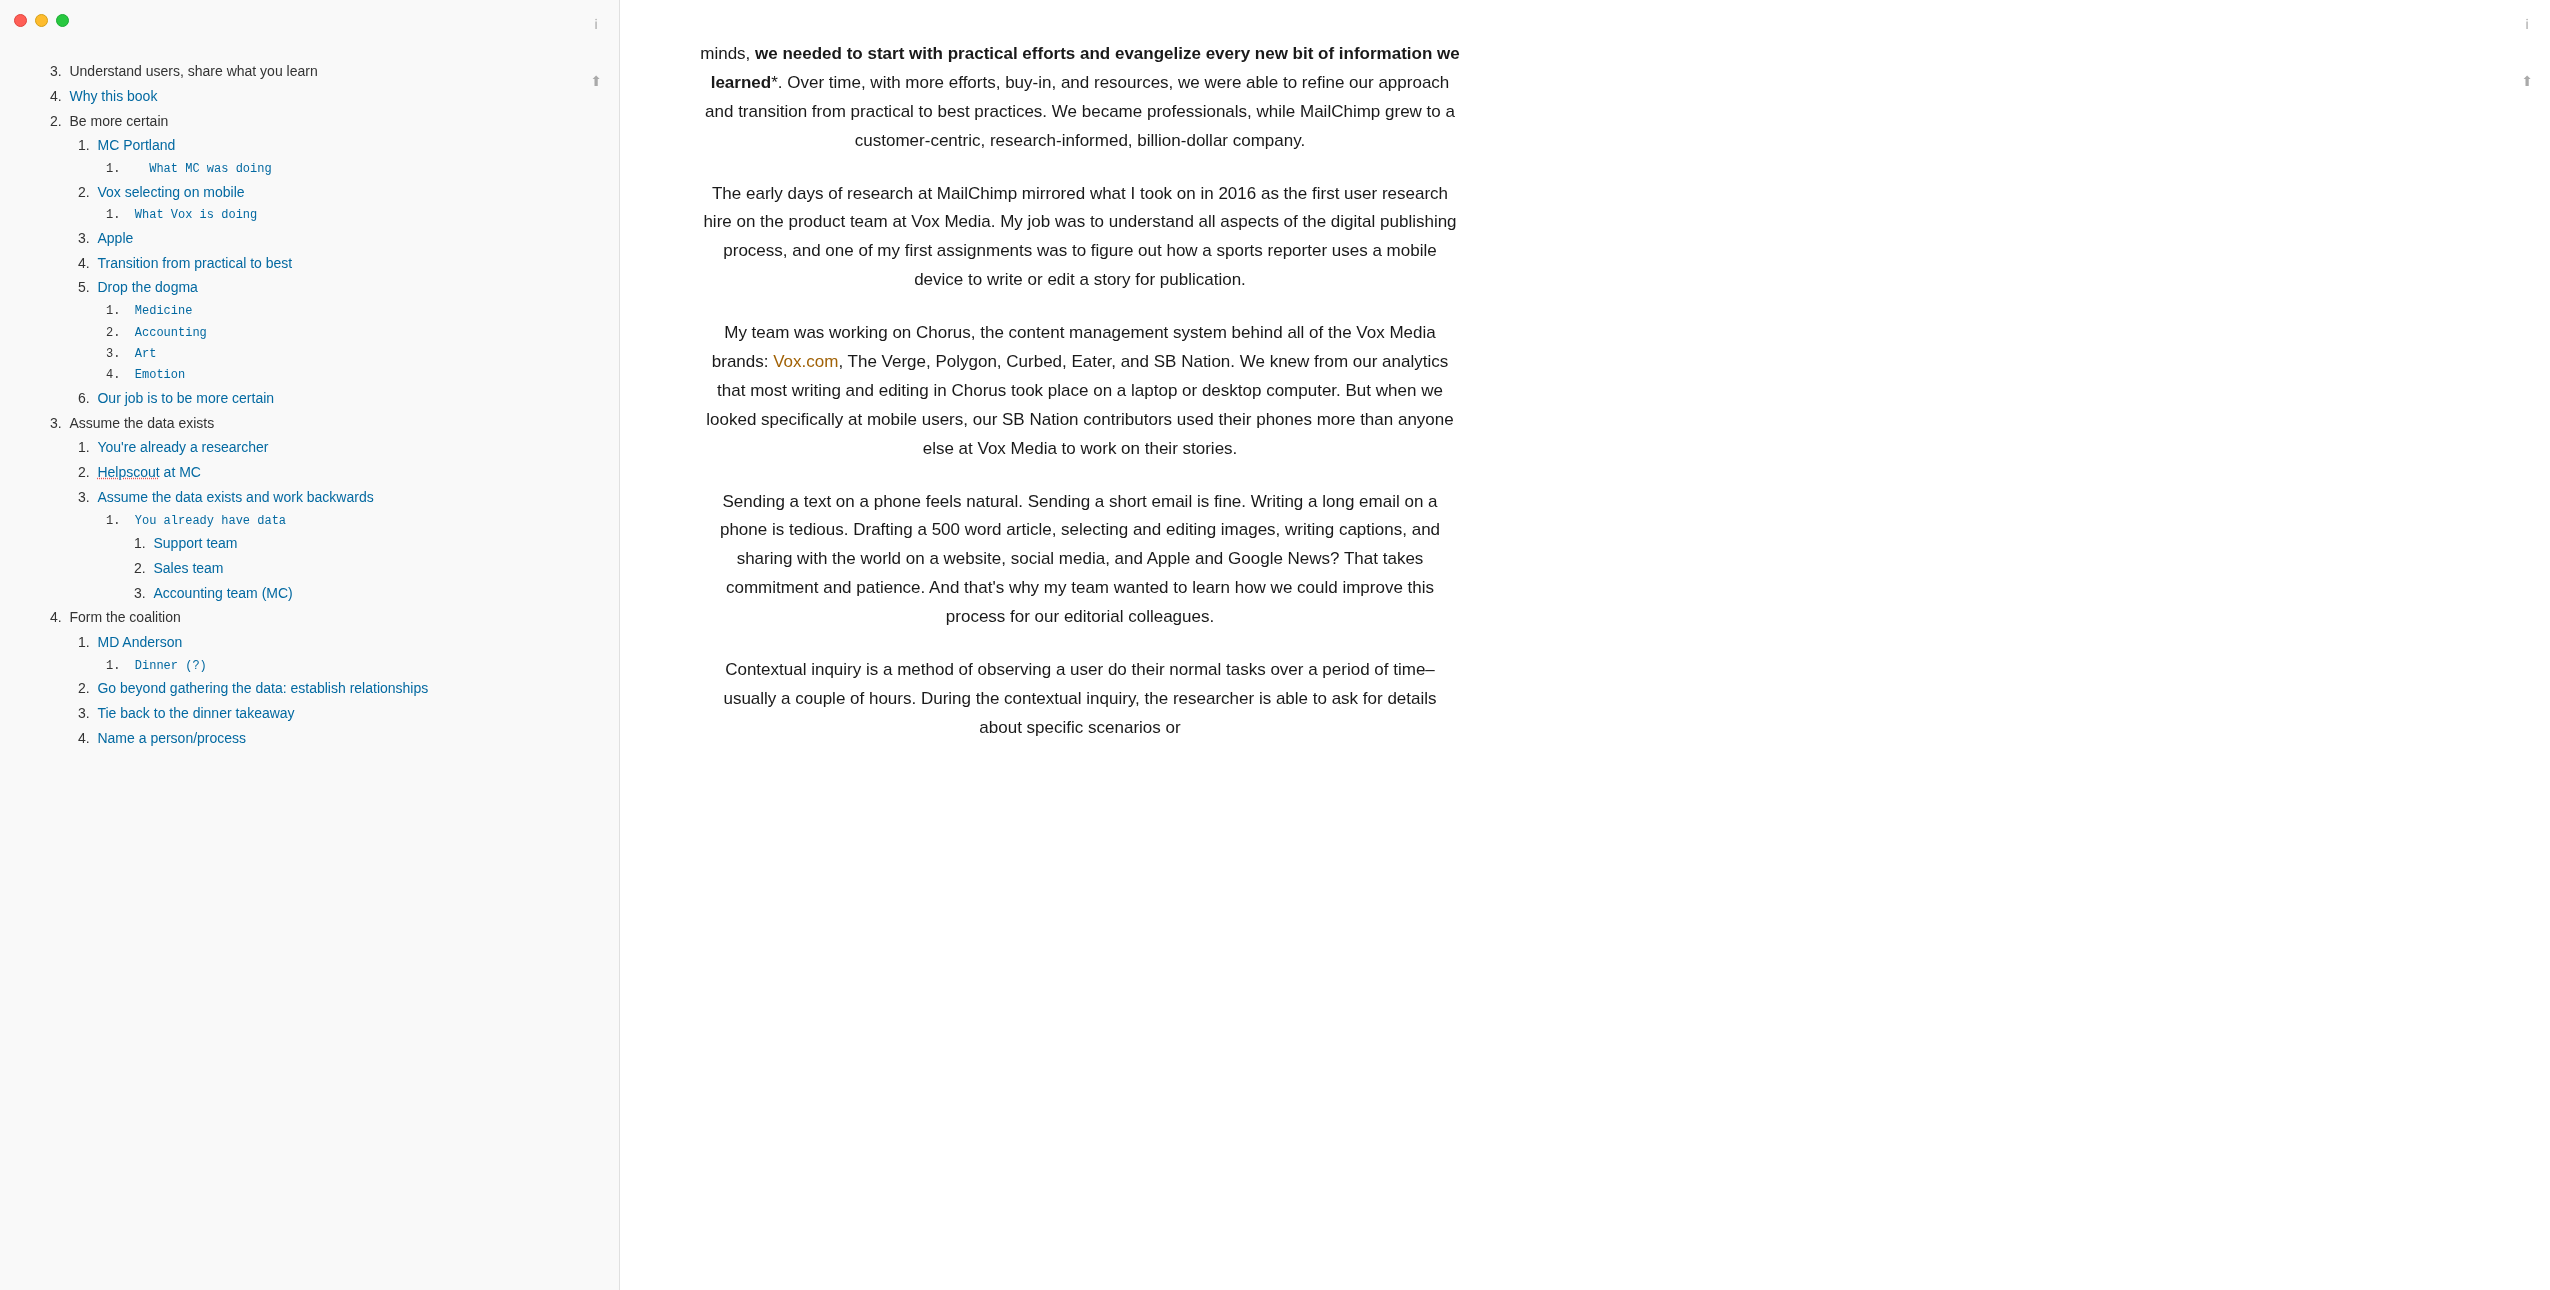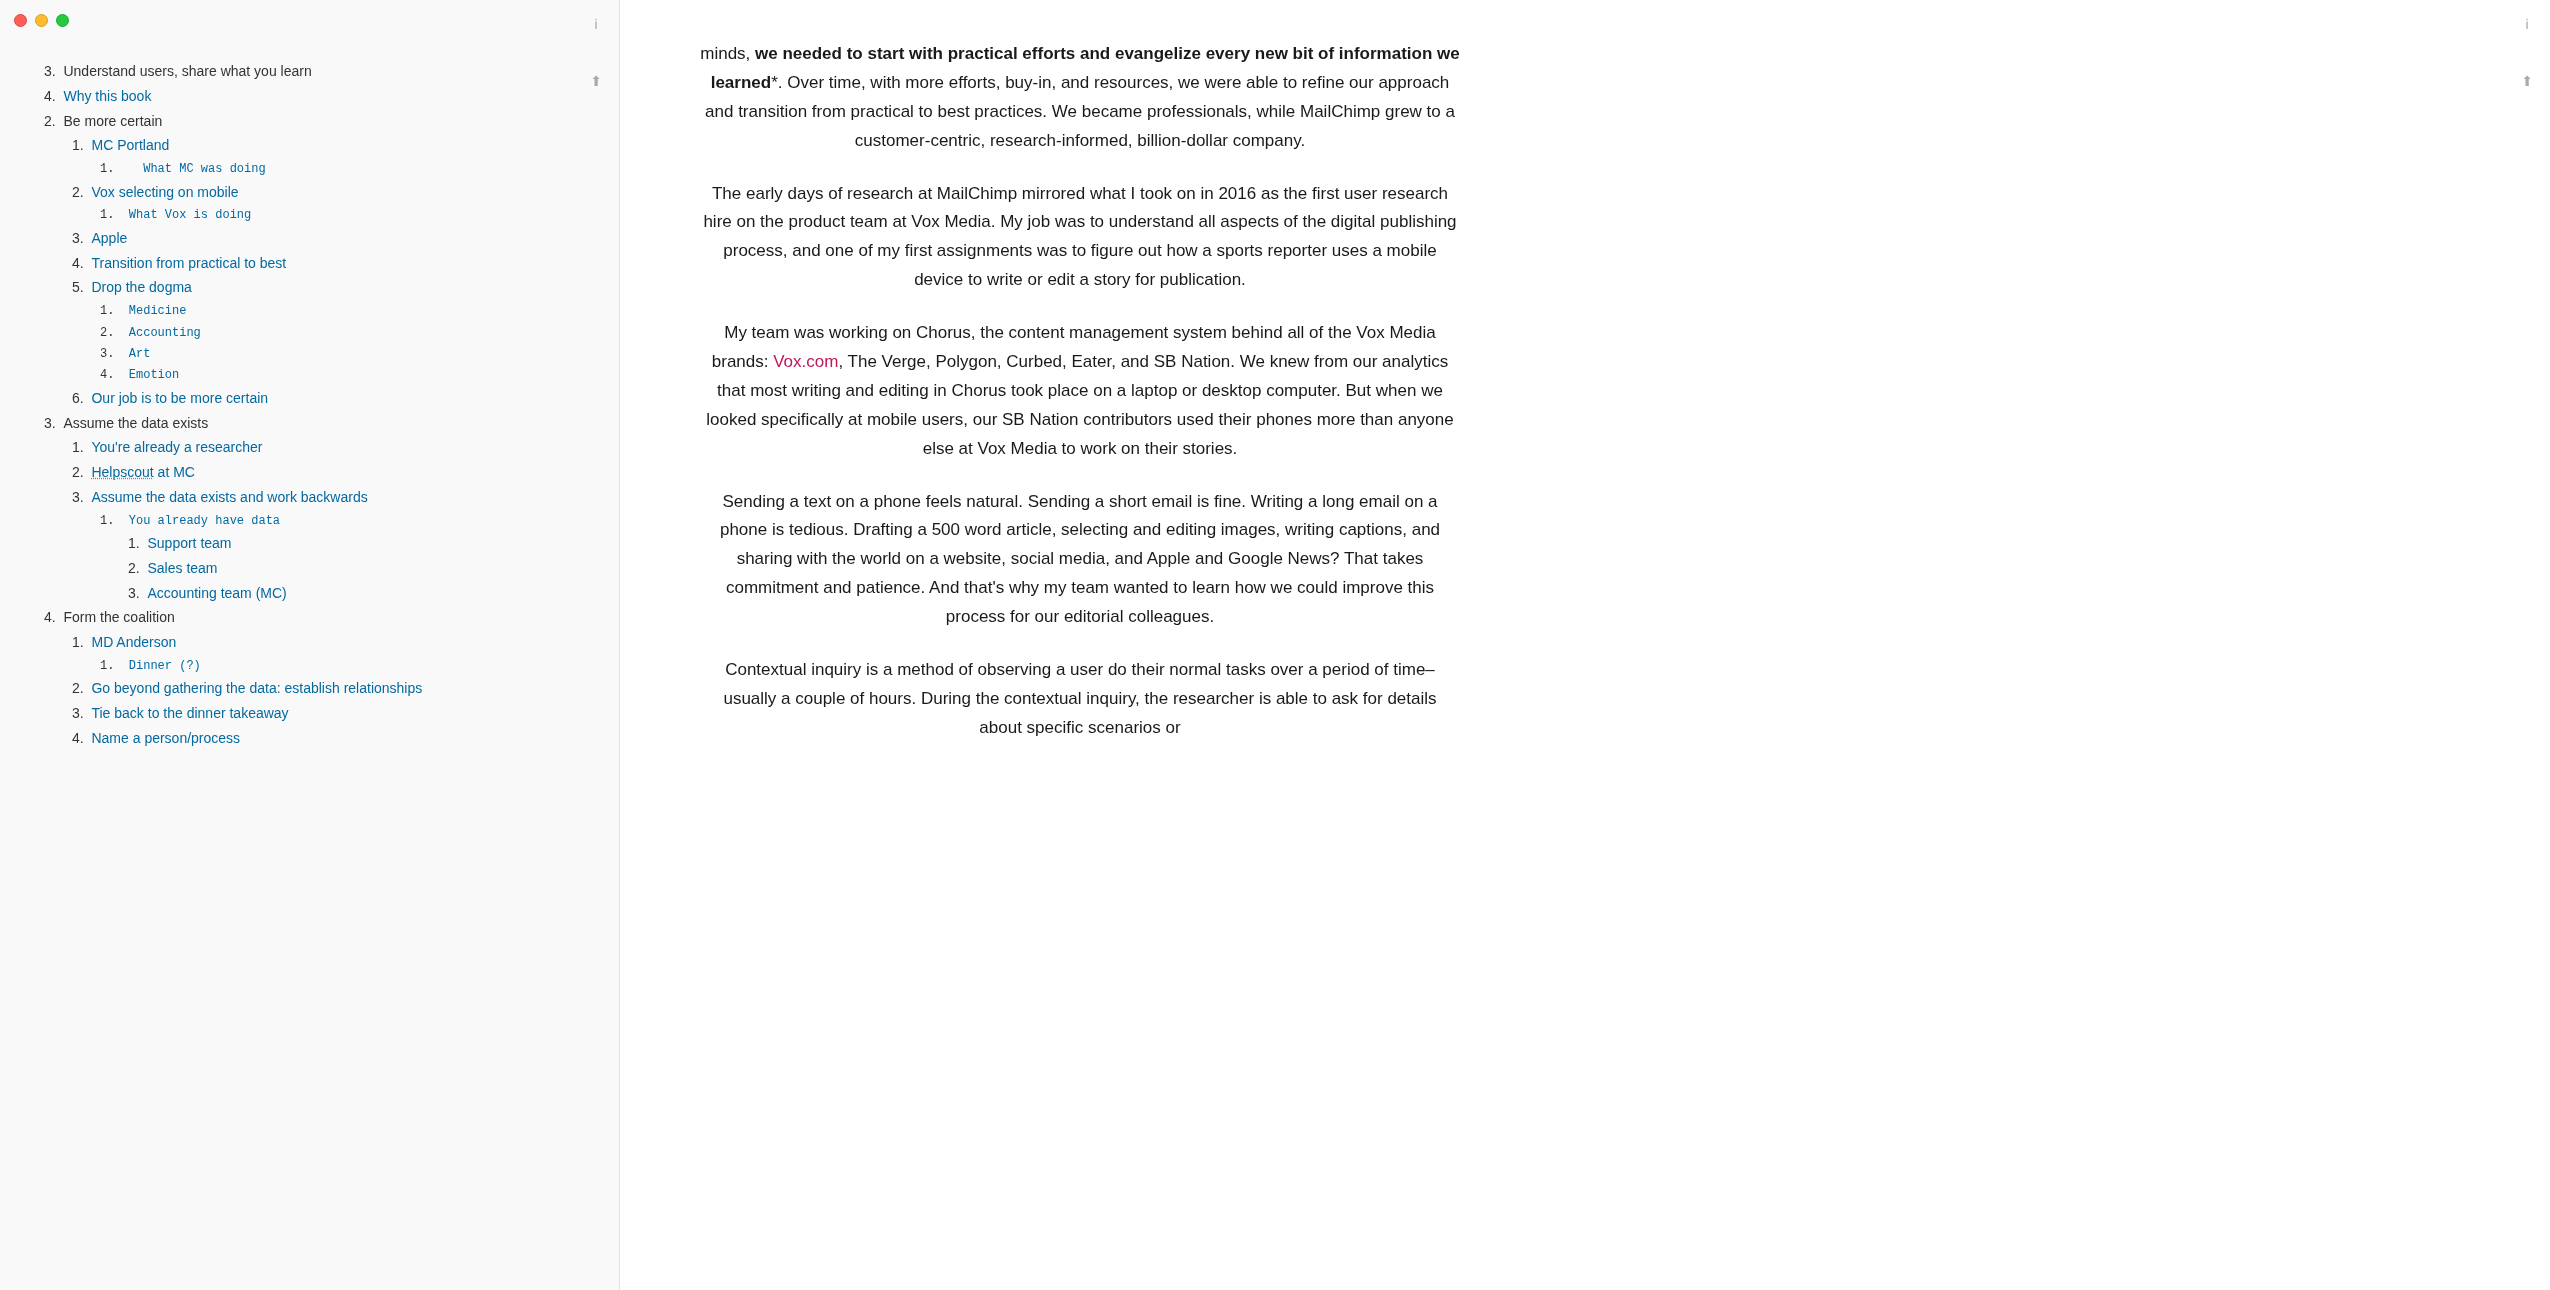--- a/index.html
+++ b/index.html
@@ -78,21 +78,21 @@
     }
 
     .outline {
       list-style: none;
       font-size: 14px;
       line-height: 1.7;
       color: #333;
     }
 
     .outline li {
-      margin: 1px 4px;
+      margin: 1px 10px;
     }
 
     .outline a {
       color: #0369a1;
       text-decoration: none;
     }
 
     
     .level-1 {
       padding-left: 0px;
@@ -160,21 +160,21 @@
       color: #1a1a1a;
       max-width: 760px;
       text-align: center;
     }
 
     .content-text p {
       margin-bottom: 24px;
     }
 
     .content-text a {
-      color: #be185d;
+      color: #a16207;
       text-decoration: none;
     }
 
     .content-text strong {
       font-weight: 700;
     }
   </style>
 </head>
 <body>
 

